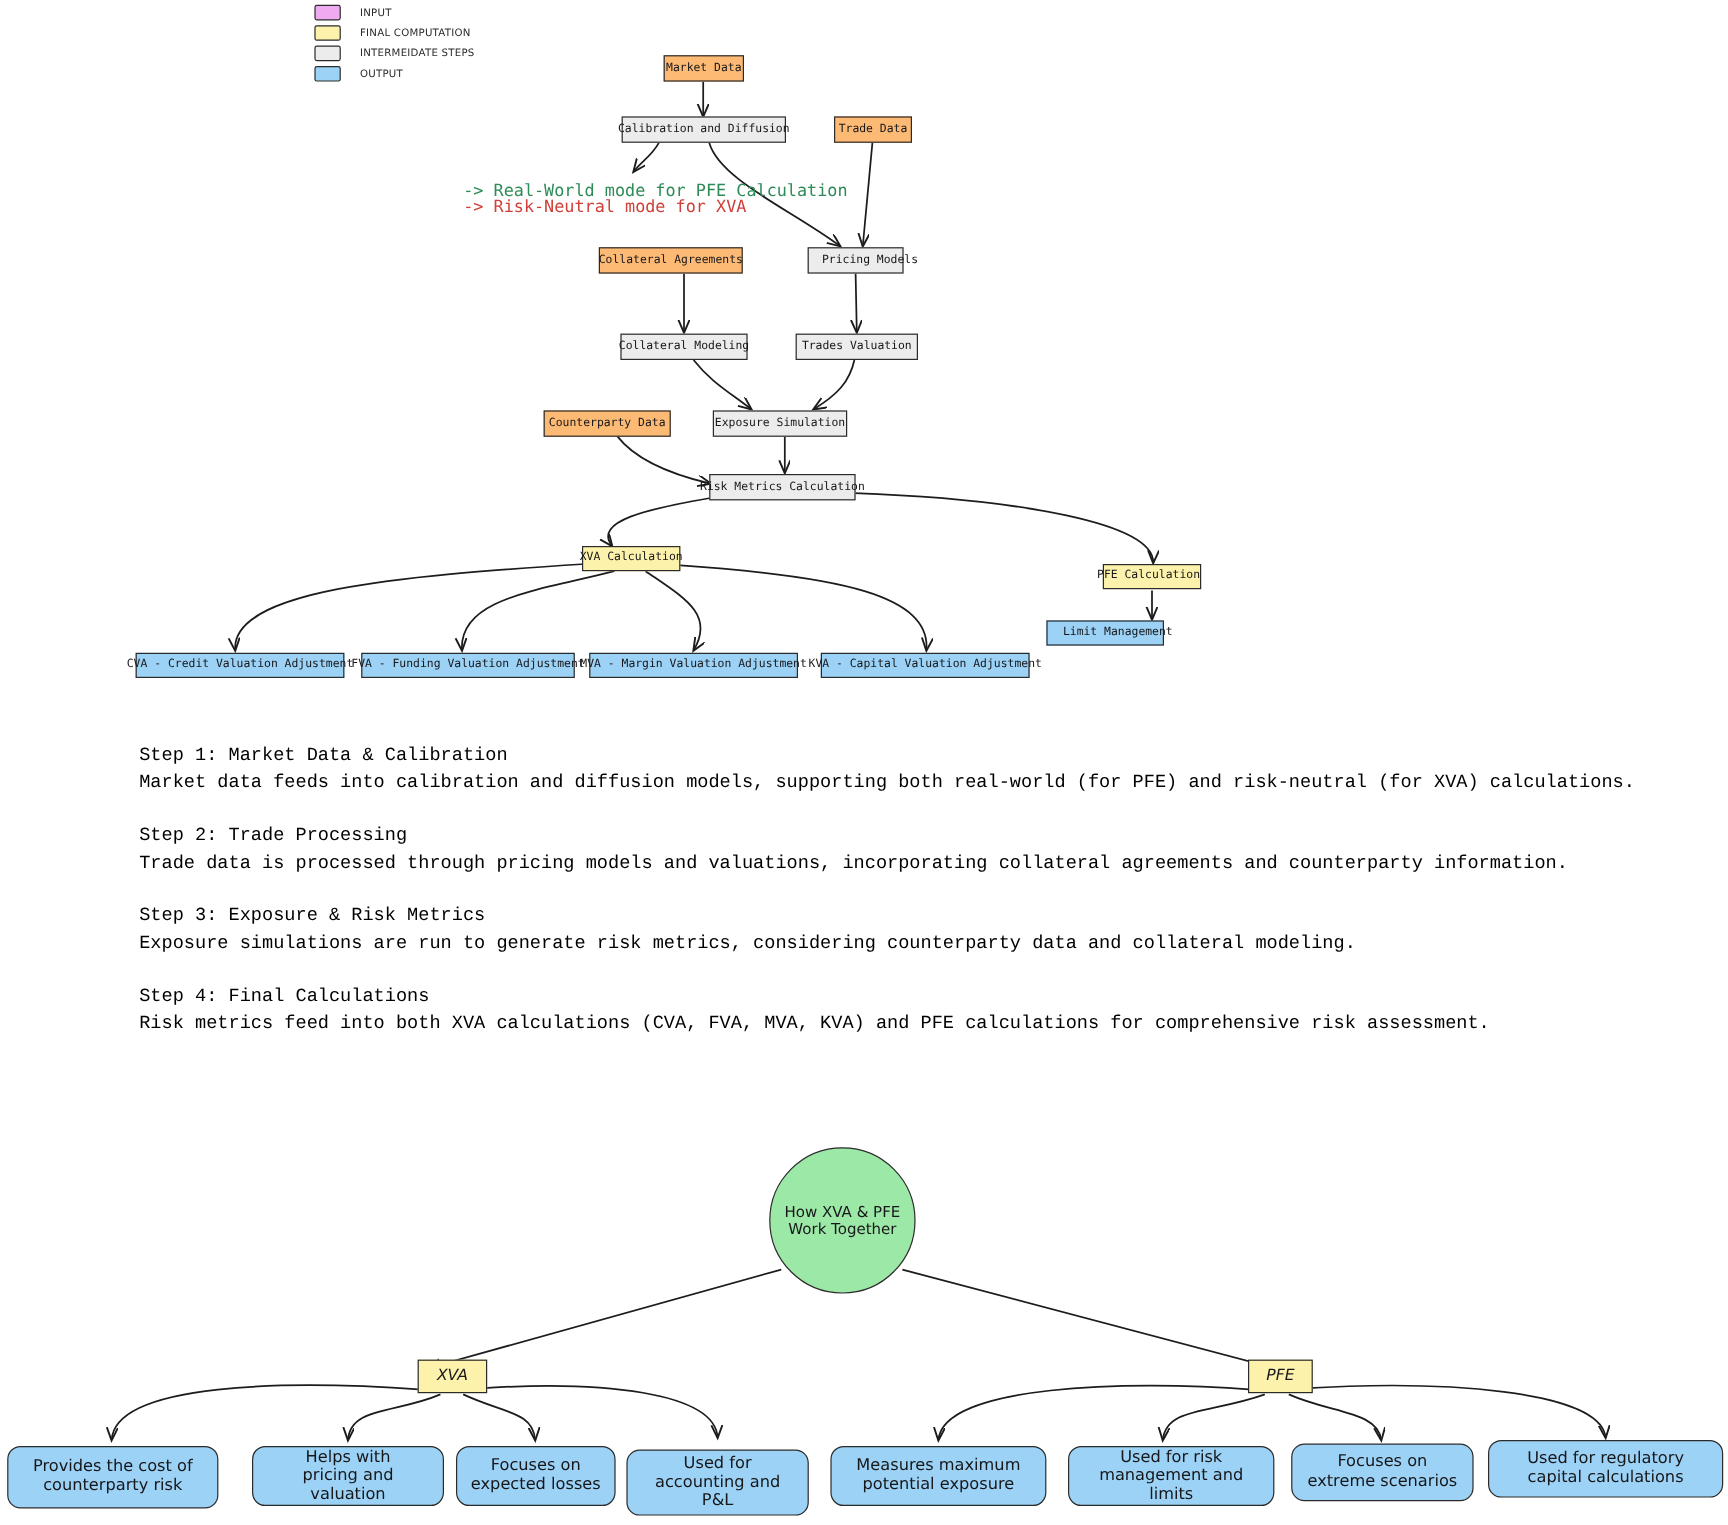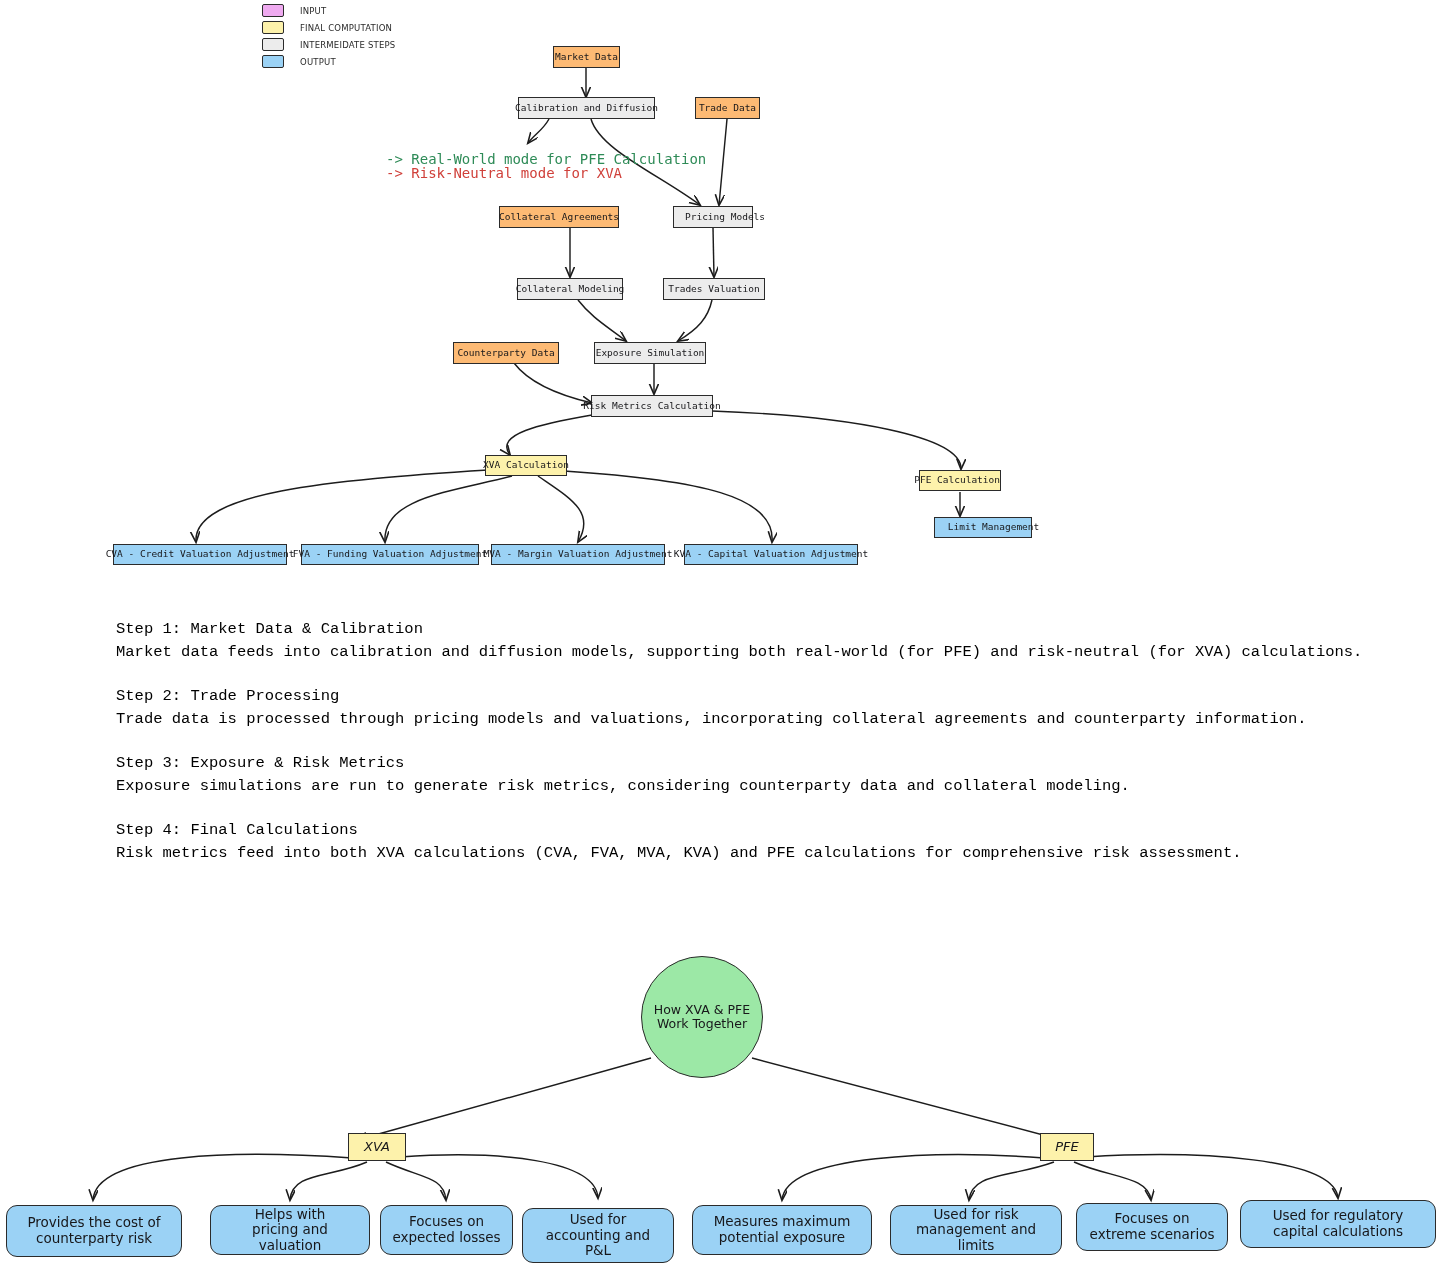--- a/index.html
+++ b/index.html
@@ -154,21 +154,21 @@
   </div>
 
   <div class="node n-final" style="left:485px;top:455px;width:82px;height:21px;font-size:9.5px;">
     <span>XVA Calculation</span>
   </div>
 
   <div class="node n-final" style="left:919px;top:470px;width:82px;height:21px;font-size:9.5px;justify-content:flex-end;">
     <span>PFE Calculation</span>
   </div>
 
-  <div class="node n-output" style="left:934px;top:517px;width:98px;height:21px;font-size:9.5px;padding-left:21px;">
+  <div class="node n-output" style="left:872px;top:517px;width:98px;height:21px;font-size:9.5px;padding-left:21px;">
     <span>Limit Management</span>
   </div>
 
   <div class="node n-output" style="left:113px;top:544px;width:174px;height:21px;font-size:9.5px;">
     <span>CVA - Credit Valuation Adjustment</span>
   </div>
 
   <div class="node n-output" style="left:301px;top:544px;width:178px;height:21px;font-size:9.5px;">
     <span>FVA - Funding Valuation Adjustment</span>
   </div>

